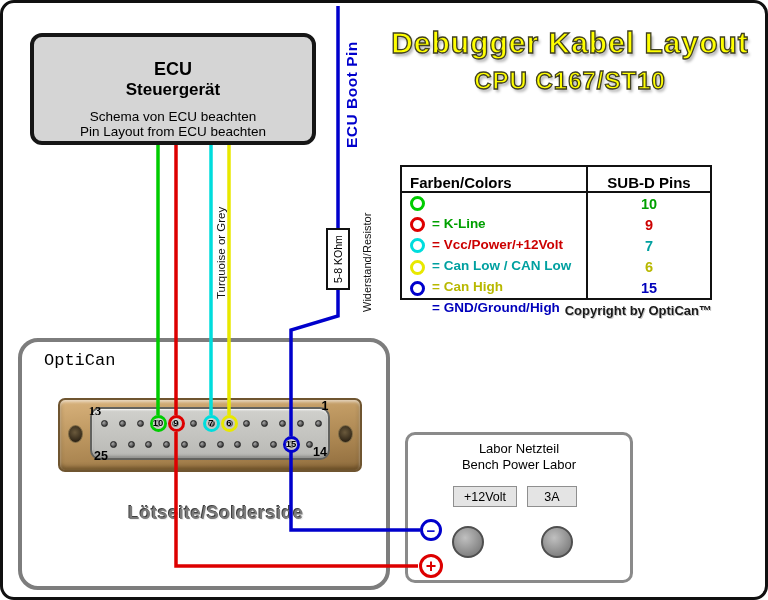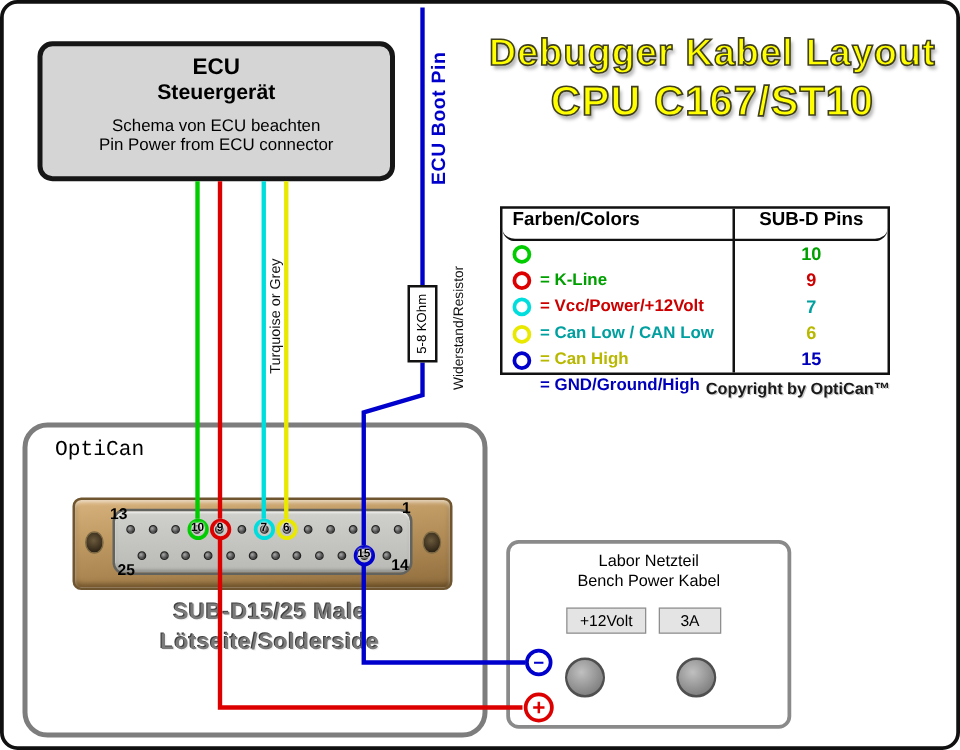--- a/index.html
+++ b/index.html
@@ -5,50 +5,50 @@
   html,body {margin:0; padding:0; background:#ffffff;}
   .page {
     position:relative; width:768px; height:600px; background:#ffffff;
     font-family:"Liberation Sans", sans-serif; overflow:hidden;
   }
   .frame {position:absolute; inset:0; border:3px solid #101010; border-radius:14px; z-index:30; pointer-events:none;}
 
   
   .ecu-box {position:absolute; left:30px; top:33px; width:286px; height:112px; background:#d5d5d5;
     border:4px solid #161616; border-radius:12px; box-sizing:border-box; z-index:2; text-align:center;}
-  .ecu-t1 {margin-top:6px; font-size:18px; font-weight:bold; color:#000;}
+  .ecu-t1 {margin-top:22px; font-size:18px; font-weight:bold; color:#000;}
   .ecu-t2 {font-size:17px; font-weight:bold; color:#000;}
   .ecu-n1 {margin-top:9px; font-size:13.5px; color:#000;}
   .ecu-n2 {font-size:13.5px; color:#000;}
 
   
   .title {position:absolute; left:380px; top:24px; width:380px; text-align:center; z-index:2;}
   .title-line {font-weight:bold; font-size:30px; line-height:38px; letter-spacing:1px;
     -webkit-text-stroke:1.3px #3f3f1f; text-shadow:2px 3px 3px #b2b2b2;}
-  .title-line2 {font-size:33px;}
+  .title-line2 {font-size:24px;}
 
   
   .v {position:absolute; writing-mode:vertical-rl; transform:rotate(180deg);
     display:flex; align-items:center; justify-content:center; z-index:6;}
   .bootpin {left:342px; top:36px; width:20px; height:118px; color:#0000cc; font-weight:bold; font-size:15.5px; letter-spacing:.5px;}
   .turquoise {left:213px; top:190px; width:16px; height:125px; color:#111; font-size:11.5px;}
   .widerstand {left:353px; top:222px; width:28px; height:80px; color:#111; font-size:11px;}
   .widerstand span {display:block;}
 
   
   .resistor {position:absolute; left:326px; top:228px; width:24px; height:62px; background:#fff;
     border:2.5px solid #111; box-sizing:border-box; z-index:5;
     display:flex; align-items:center; justify-content:center;
     writing-mode:vertical-rl; transform:rotate(180deg); font-size:10.5px; color:#000;}
 
   
   .legend {position:absolute; left:400px; top:165px; width:312px; height:135px;
     border:2px solid #111; box-sizing:border-box; background:#fff; z-index:2;}
   .legend-vline {position:absolute; left:184px; top:0; bottom:0; width:2px; background:#111;}
-  .legend-header {position:relative; height:24px; border-bottom:2.5px solid #111; display:flex; align-items:flex-start;border-radius:10px;}
+  .legend-header {position:relative; height:24px; border-bottom:2.5px solid #111; display:flex; align-items:flex-end;}
   .lh-left {margin-left:8px; font-weight:bold; font-size:15px; color:#000;}
   .lh-right {position:absolute; left:186px; right:0; text-align:center; font-weight:bold; font-size:15px; color:#000;}
   .legend-row {position:relative; display:flex; align-items:center; height:21.2px;}
   .lring {margin-left:8px; width:9px; height:9px; border:3px solid #000; border-radius:50%; background:#fff; flex:0 0 auto;}
   .llabel {margin-left:7px; font-weight:bold; font-size:13.5px; white-space:nowrap;margin-top:39px;}
   .lpin {position:absolute; left:186px; right:0; text-align:center; font-weight:bold; font-size:14.5px;}
 
   .copyright {position:absolute; left:460px; top:303px; width:252px; text-align:right;
     font-size:13px; font-weight:bold; color:#1a1a1a; text-shadow:1px 1px 0 #c9c9c9; z-index:2;}
 
@@ -107,21 +107,21 @@
 </style>
 </head>
 <body>
 
 <div class="page">
 
   <div class="ecu-box">
     <div class="ecu-t1">ECU</div>
     <div class="ecu-t2">Steuergerät</div>
     <div class="ecu-n1">Schema von ECU beachten</div>
-    <div class="ecu-n2">Pin Power from ECU connector</div>
+    <div class="ecu-n2">Pin Layout from ECU beachten</div>
   </div>
 
   <div class="title">
     <div class="title-line" style="color: rgb(255, 255, 0);">Debugger Kabel Layout</div>
     <div class="title-line title-line2" style="color: rgb(255, 255, 0);">CPU C167/ST10</div>
   </div>
 
   <div class="v bootpin">ECU Boot Pin</div>
   <div class="v turquoise">Turquoise or Grey</div>
   <div class="v widerstand">
@@ -204,43 +204,42 @@
       <div class="pin" style="left: 234.4px; top: 440.5px;"></div>
       <div class="pin" style="left: 216.6px; top: 440.5px;"></div>
       <div class="pin" style="left: 198.8px; top: 440.5px;"></div>
       <div class="pin" style="left: 181px; top: 440.5px;"></div>
       <div class="pin" style="left: 163.2px; top: 440.5px;"></div>
       <div class="pin" style="left: 145.4px; top: 440.5px;"></div>
       <div class="pin" style="left: 127.6px; top: 440.5px;"></div>
       <div class="pin" style="left: 109.8px; top: 440.5px;"></div>
     </div>
 
-  <span class="cpin" style="left:95px; top:411px;">13</span>
+  <span class="cpin" style="left:95px; top:411px;font-family:Liberation Serif, serif;">13</span>
   <span class="cpin" style="left:325px; top:406px;">1</span>
   <span class="cpin" style="left:101px; top:456px;">25</span>
   <span class="cpin" style="left:320px; top:452px;">14</span>
 
   <div class="hlring" style="left: 149.5px; top: 414.5px; border-color: rgb(0, 204, 0);"></div>
   <div class="hlring" style="left: 167.5px; top: 414.5px; border-color: rgb(221, 0, 0);"></div>
   <div class="hlring" style="left: 202.5px; top: 414.5px; border-color: rgb(0, 221, 221);"></div>
   <div class="hlring" style="left: 220.5px; top: 414.5px; border-color: rgb(232, 232, 0);"></div>
   <div class="hlring" style="left: 282.5px; top: 435.5px; border-color: rgb(0, 0, 204);"></div>
 
   <span class="hlnum" style="left:158px; top:423px;">10</span>
   <span class="hlnum" style="left:176px; top:423px;">9</span>
   <span class="hlnum" style="left:211px; top:423px;">7</span>
   <span class="hlnum" style="left:229px; top:423px;">6</span>
   <span class="hlnum" style="left:291px; top:444px;">15</span>
 
-  <div class="caption caption1">SUB-D15/25 Male</div>
   <div class="caption caption2">Lötseite/Solderside</div>
 
   <div class="psu-box"></div>
   <div class="psu-t psu-t1">Labor Netzteil</div>
-  <div class="psu-t psu-t2">Bench Power Kabel</div>
+  <div class="psu-t psu-t2">Bench Power Labor</div>
   <div class="psu-chip chip-volt">+12Volt</div>
   <div class="psu-chip chip-amp">3A</div>
   <div class="jack jack-left"></div>
   <div class="jack jack-right"></div>
 
   <div class="terminal term-minus" style="border-color: rgb(0, 0, 204); color: rgb(0, 0, 204);">−</div>
   <div class="terminal term-plus" style="border-color: rgb(221, 0, 0); color: rgb(221, 0, 0);">+</div>
 
   <div class="frame"></div>
 </div>

